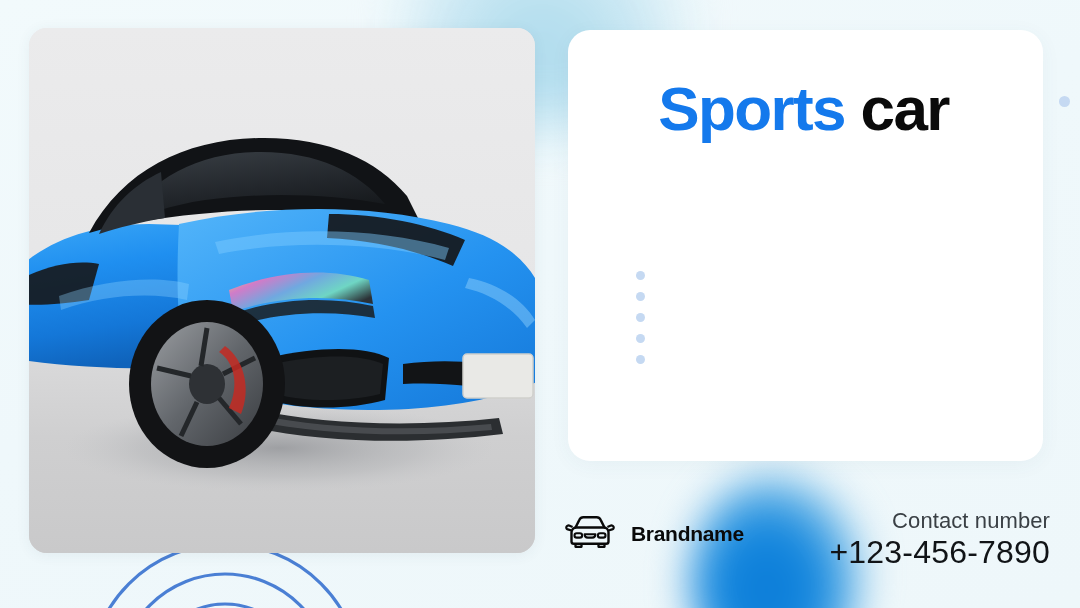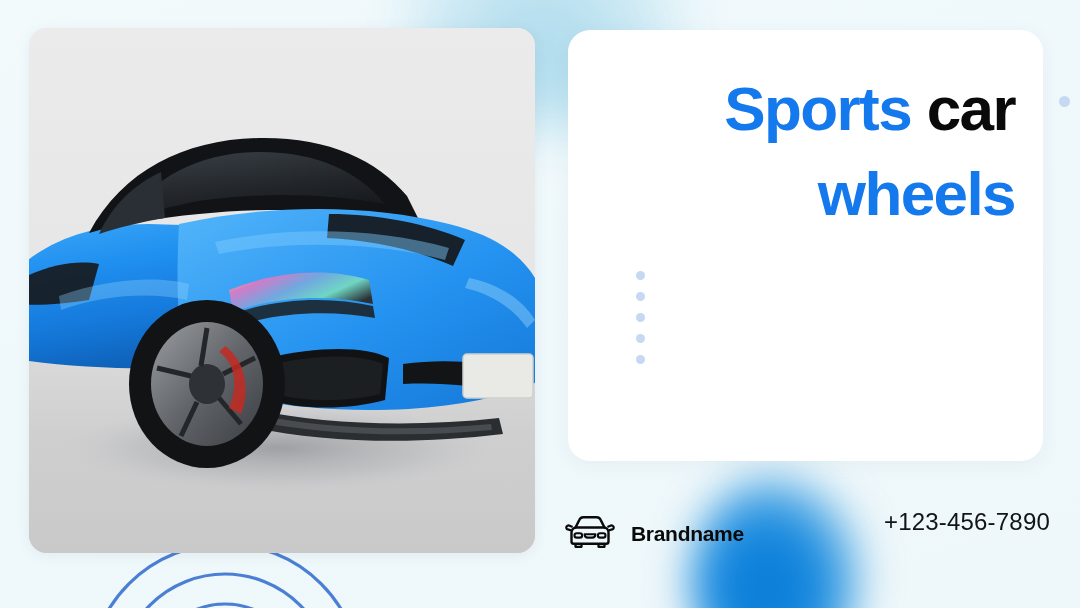--- a/index.html
+++ b/index.html
@@ -97,21 +97,21 @@
     height: 431px;
     background: #ffffff;
     border-radius: 22px;
     box-shadow: 0 4px 20px rgba(60,90,120,.05);
   }
   .headline {
     position: absolute;
     left: 24px;
     right: 28px;
     top: 36px;
-    text-align: right;
+    text-align: center;
     font-size: 62px;
     line-height: 85px;
     font-weight: 800;
     letter-spacing: -1.6px;
     color: #0a0a0a;
     white-space: nowrap;
   }
   .headline .hl-line { display: block; }
   .hl-blue { color: #1479ec; }
   .hl-dark { color: #0a0a0a; }
@@ -167,21 +167,21 @@
     top: 506px;
     text-align: right;
   }
   .contact-label {
     font-size: 22px;
     color: #3a4045;
     line-height: 30px;
     letter-spacing: .1px;
   }
   .contact-number {
-    font-size: 24px;
+    font-size: 32px;
     color: #111417;
     line-height: 32px;
     letter-spacing: .2px;
   }
 </style>
 </head>
 <body>
 
 <div id="poster">
 
@@ -291,23 +291,20 @@
         <path d="M440 250 C 470 256, 494 272, 506 292 L 498 300 C 484 280, 462 266, 436 260 Z" fill="#a3dcff" opacity=".4"></path>
       </svg>
     </div>
   </div>
 
   <div class="text-card">
 
     <div class="headline">
       <span class="hl-line">
         <span class="hl-blue">Sports</span><span> </span><span class="hl-dark">car</span>
-      </span>
-      <span class="hl-line">
-        <span class="hl-blue">wheels</span>
       </span>
     </div>
 
     <div class="bullet-dots">
       <i></i>
       <i></i>
       <i></i>
       <i></i>
       <i></i>
     </div>
@@ -325,16 +322,17 @@
         <rect x="34.9" y="19.2" width="7.6" height="4.4" rx="2.2" stroke="#0a0a0a" stroke-width="2.1" fill="none"></rect>
         <path d="M21.6 20.2 L32.4 20.2 C32.4 22.4 31 23.6 29.2 23.6 L24.8 23.6 C23 23.6 21.6 22.4 21.6 20.2 Z" stroke="#0a0a0a" stroke-width="2.1" stroke-linejoin="round" fill="none"></path>
         <path d="M12.5 29.8 L12.5 32.8 L18.5 32.8 L18.5 29.8" stroke="#0a0a0a" stroke-width="2.3" stroke-linejoin="round" fill="none"></path>
         <path d="M35.5 29.8 L35.5 32.8 L41.5 32.8 L41.5 29.8" stroke="#0a0a0a" stroke-width="2.3" stroke-linejoin="round" fill="none"></path>
       </svg>
     </span>
     <span class="brand-name">Brandname</span>
   </div>
 
   <div class="contact">
+    <div class="contact-label">Contact number</div>
     <div class="contact-number">+123-456-7890</div>
   </div>
 
 </div>
 
 </body></html>

